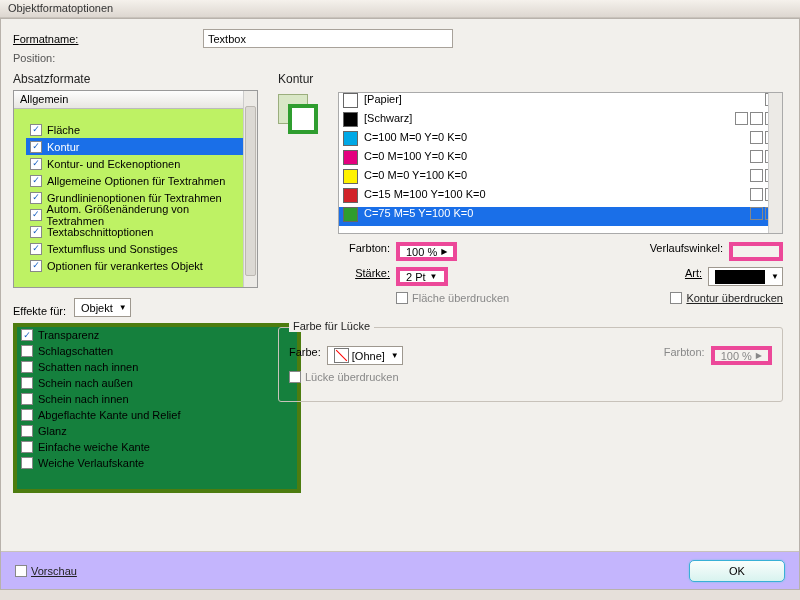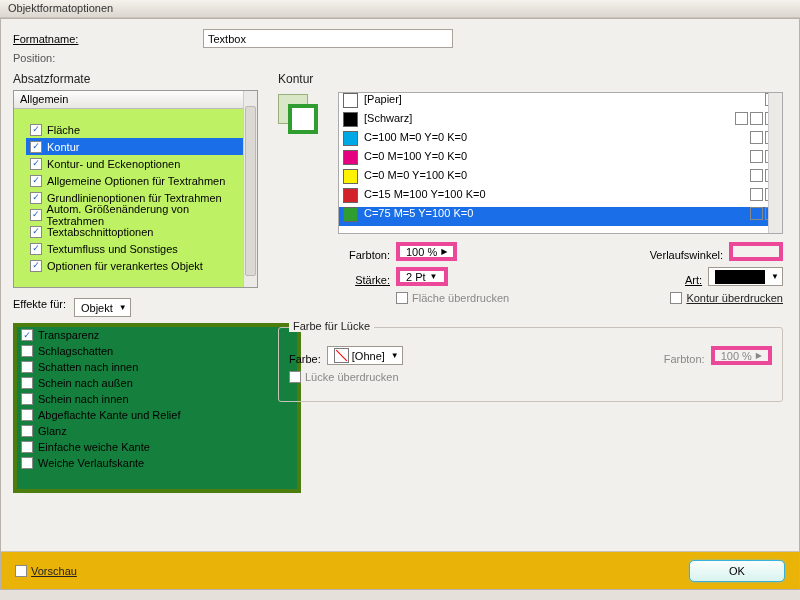--- a/index.html
+++ b/index.html
@@ -16,46 +16,46 @@
   .section-title { font-size: 12px; margin-bottom: 4px; color: #222; }
   .listbox { border: 1px solid #999; background: #bef264; position: relative; }
   .lb-header { background: linear-gradient(#fdfdfd,#e8e6e2); border-bottom: 1px solid #bbb; padding: 2px 6px; height: 18px; }
   .lb-scroll { position: absolute; right: 0; top: 0; bottom: 0; width: 14px; background: #eceae6; border-left: 1px solid #ccc; }
   .scroll-thumb { position: absolute; left: 1px; right: 1px; top: 15px; height: 170px; background: #dcd9d4; border: 1px solid #bcb8b2; border-radius: 2px; }
   .lb-body { padding: 12px; }
   .lb-item { display: flex; align-items: center; padding: 1px 4px; height: 17px; cursor: default; }
   .lb-item.sel { background: #1a6fe8; color: #fff; }
   .chk  { width: 12px; height: 12px; border: 1px solid #888; background: #fff; margin-right: 5px; display: inline-flex; align-items: center; justify-content: center; }
   .chk.on::after { content: "✓"; font-size: 9px; color: #1860c0; line-height: 9px; }
-  .effekte-row { display: flex; align-items: flex-start; margin: 10px 0 6px 0; }
+  .effekte-row { display: flex; align-items: flex-end; margin: 10px 0 6px 0; }
   .combo { display: inline-flex; align-items: center; background: #fff; border: 1px solid #9e988f; height: 19px; padding: 0 3px 0 6px; }
   .combo .caret { margin-left: 6px; font-size: 8px; }
   .fx-list { border: 4px solid #4d7c0f; background: #15803d; width: 288px; }
   .fx-list .lb-item { height: 16px; }
   
   .preview-sq { position: absolute; left: 0; top: 22px; width: 42px; height: 42px; }
   .ps1 { position: absolute; left: 0; top: 0; width: 30px; height: 30px; background: #d9e7c6; border: 1px solid #9bae7d; }
   .ps2-outer { position: absolute; left: 10px; top: 10px; width: 30px; height: 30px; border: 4px solid #2f9d2f; background: #fff; }
   .swatch-list { position: absolute; left: 60px; top: 20px; right: 4px; height: 142px; border: 1px solid #aaa; background: #fff; }
   .sw-row { display: flex; align-items: flex-start; height: 19px; padding: 0 4px; }
   .sw-row.sel { background: #1a6fe8; color: #fff; }
   .sw-box { width: 15px; height: 15px; border: 1px solid #666; margin-right: 6px; }
   .sw-icons { margin-left: auto; display: flex; gap: 2px; }
   .sw-i { width: 13px; height: 13px; border: 1px solid #888; display: inline-block; }
   .sw-scroll { position: absolute; right: 0; top: 0; bottom: 0; width: 14px; background: #eceae6; border-left: 1px solid #ccc; }
   .knobs { position: absolute; left: 60px; top: 170px; right: 4px; }
-  .krow { display: flex; align-items: flex-end; margin-bottom: 6px; }
+  .krow { display: flex; align-items: flex-start; margin-bottom: 6px; }
   .klabel { width: 52px; text-align: right; margin-right: 6px; }
   .numbox { display: inline-flex; align-items: center; background: #fff; border: 4px solid #ec4899; height: 19px; padding: 0 6px; min-width: 46px; }
   .numbox .caret { margin-left: 4px; font-size: 8px; }
   .chkline { display: flex; align-items: center; color: #888; }
   .chkline .chk { margin-right: 4px; }
   .gap-group { position: absolute; left: 0; top: 255px; right: 4px; border: 1px solid #c8c2ba; border-radius: 3px; padding: 18px 10px 12px 10px; }
   .gap-title { position: absolute; top: -8px; left: 10px; background: #f2f0ec; padding: 0 4px; color: #222; }
-  .footer { position: absolute; left: 0; right: 0; bottom: 0; height: 38px; border-top: 1px solid #c8c2ba; display: flex; align-items: center; padding: 0 14px; background: #eab308; }
+  .footer { position: absolute; left: 0; right: 0; bottom: 0; height: 38px; border-top: 1px solid #c8c2ba; display: flex; align-items: center; padding: 0 14px; background: #c4b5fd; }
   .ok-btn { margin-left: auto; width: 96px; height: 22px; background: linear-gradient(#fafefc,#d8f3ef); border: 1px solid #39b0d6; border-radius: 5px; box-shadow: 0 0 2px #6cc7e2; }
   .ohne-sw { width: 15px; height: 15px; border: 1px solid #777; position: relative; display: inline-block; vertical-align: middle; margin-right: 3px; background: #fff; }
   .ohne-sw::after { content: ""; position: absolute; left: -1px; right: -1px; top: 6px; border-top: 1.5px solid red; transform: rotate(45deg); }
   .art-sw { width: 50px; height: 14px; background: #000; display: inline-block; }
 </style>
 </head>
 <body>
 
 <div class="titlebar">Objektformatoptionen</div>
 

